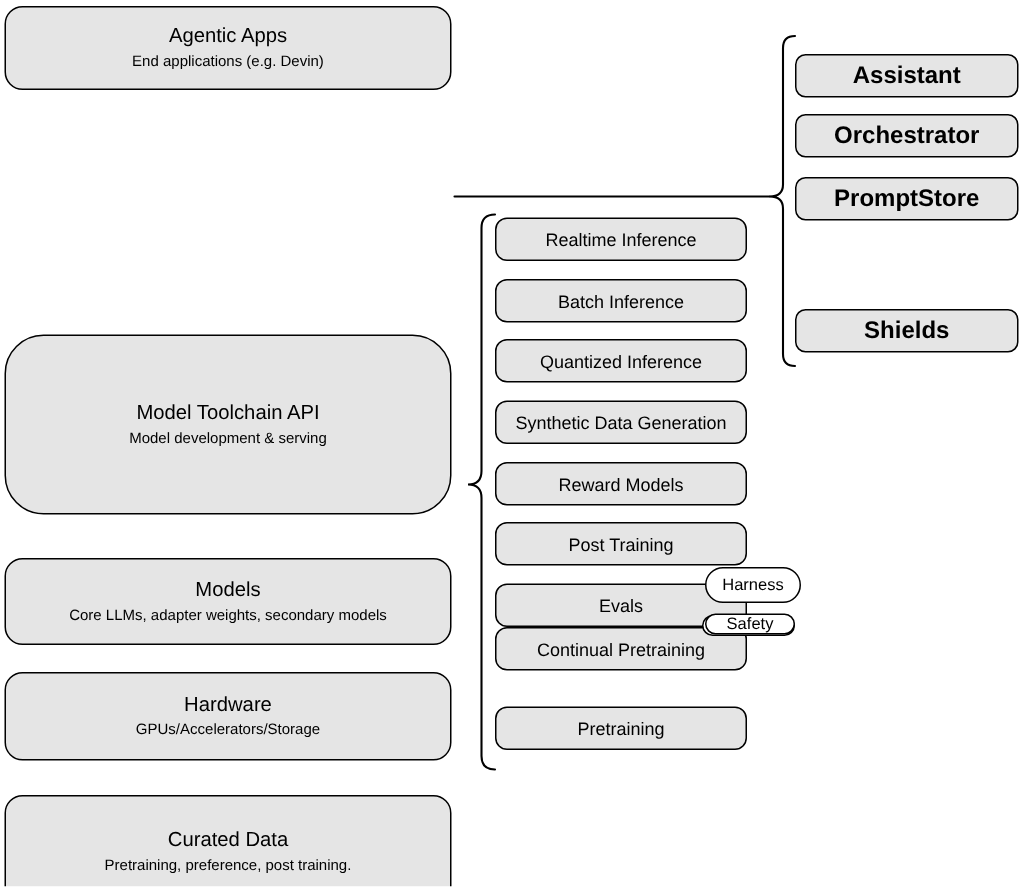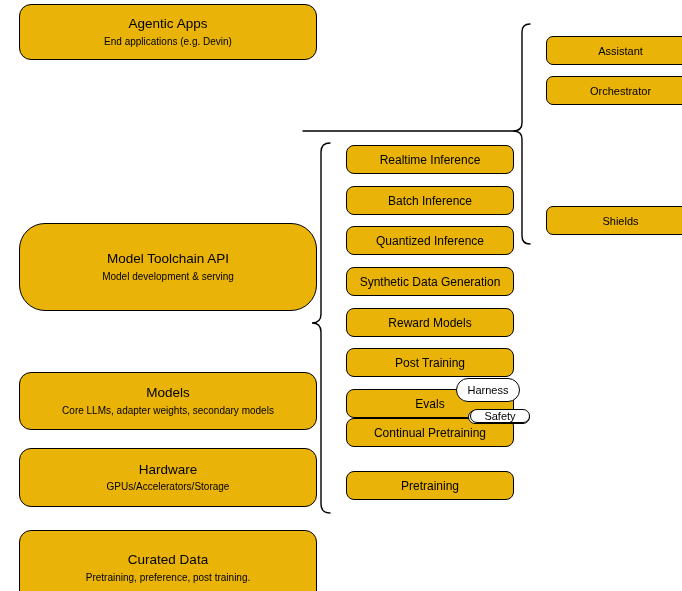--- a/index.html
+++ b/index.html
@@ -9,22 +9,21 @@
     height: 591px;
     background: #ffffff;
     font-family: "Liberation Sans", sans-serif;
     color: #000000;
     overflow: hidden;
   }
   .node {
     position: absolute;
     box-sizing: border-box;
     border: 1.4px solid #000000;
-    background: #eab308;
-    margin-left: 16px;
+    background: #e5e5e5;
   }
   .lbox {
     left: 3px;
     width: 298px;
     display: flex;
     flex-direction: column;
     align-items: center;
     justify-content: center;
     gap: 3px;
     text-align: center;
@@ -42,21 +41,22 @@
     font-size: 12px;
   }
   .rbox {
     left: 530px;
     width: 149px;
     height: 29px;
     border-radius: 7px;
     display: flex;
     align-items: center;
     justify-content: center;
-    font-size: 11px;
+    font-size: 16px;
+    font-weight: bold;
   }
   .pill {
     position: absolute;
     box-sizing: border-box;
     border: 1.3px solid #000000;
     background: #ffffff;
     border-radius: 999px;
     display: flex;
     align-items: center;
     justify-content: center;
@@ -78,21 +78,21 @@
   <svg class="lines" viewBox="0 0 682 591">
     <path d="M 303 131 L 513 131" fill="none" stroke="#000000" stroke-width="1.4" stroke-linecap="round"></path>
     <path d="M 530 24 Q 522 24 522 32 L 522 123 Q 522 131 513 131 Q 522 131 522 139 L 522 236 Q 522 244 530 244" fill="none" stroke="#000000" stroke-width="1.4" stroke-linecap="round"></path>
     <path d="M 330 143 Q 321 143 321 152 L 321 314 Q 321 323 312 323 Q 321 323 321 332 L 321 504 Q 321 513 330 513" fill="none" stroke="#000000" stroke-width="1.4" stroke-linecap="round"></path>
   </svg>
 
   <div class="node lbox" style="top:4px; height:56px; border-radius:12px">
     <div class="title">Agentic Apps</div>
     <div class="sub">End applications (e.g. Devin)</div>
   </div>
-  <div class="node lbox" style="top:223px; height:88px; border-radius:26px">
+  <div class="node lbox" style="top:223px; height:120px; border-radius:26px">
     <div class="title">Model Toolchain API</div>
     <div class="sub">Model development &amp; serving</div>
   </div>
   <div class="node lbox" style="top:372px; height:58px; border-radius:12px">
     <div class="title">Models</div>
     <div class="sub">Core LLMs, adapter weights, secondary models</div>
   </div>
   <div class="node lbox" style="top:448px; height:59px; border-radius:12px">
     <div class="title">Hardware</div>
     <div class="sub">GPUs/Accelerators/Storage</div>
@@ -105,21 +105,22 @@
   <div class="node mbox" style="top:145px">Realtime Inference</div>
   <div class="node mbox" style="top:186px">Batch Inference</div>
   <div class="node mbox" style="top:226px">Quantized Inference</div>
   <div class="node mbox" style="top:267px">Synthetic Data Generation</div>
   <div class="node mbox" style="top:308px">Reward Models</div>
   <div class="node mbox" style="top:348px">Post Training</div>
   <div class="node mbox" style="top:389px">Evals</div>
   <div class="node mbox" style="top:418px">Continual Pretraining</div>
   <div class="node mbox" style="top:471px">Pretraining</div>
 
-  <div class="pill" style="left:456px; top:378px; width:64px; height:24px">Harness</div>
+  <div class="pill" style="left:470px; top:378px; width:64px; height:24px">Harness</div>
   <div class="pill" style="left:468px; top:410px; width:62px; height:14px">EvalData</div>
   <div class="pill" style="left:470px; top:409px; width:60px; height:14px">Safety</div>
 
   <div class="node rbox" style="top:36px">Assistant</div>
   <div class="node rbox" style="top:76px">Orchestrator</div>
+  <div class="node rbox" style="top:118px">PromptStore</div>
   <div class="node rbox" style="top:206px">Shields</div>
 
 </div>
 
 </body></html>

